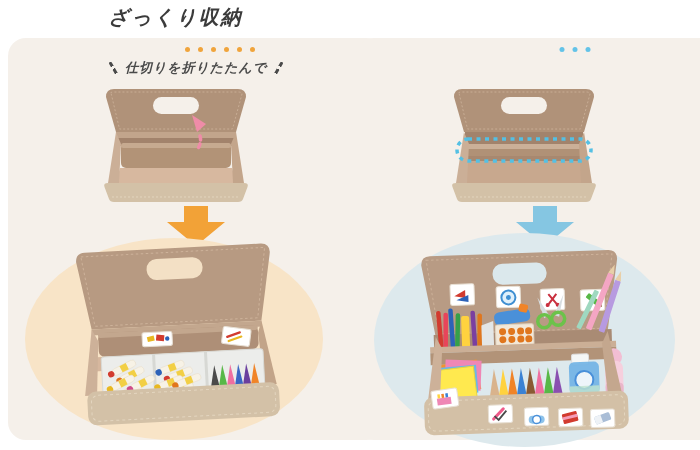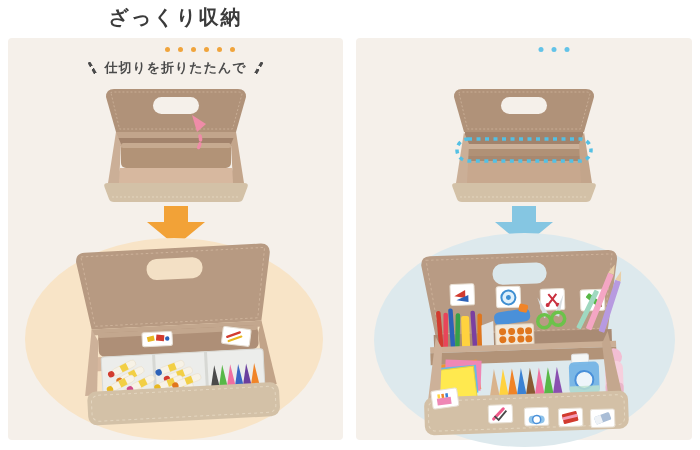--- a/index.html
+++ b/index.html
@@ -1,27 +1,27 @@
 <!DOCTYPE html>
 <html><head>
 <meta charset="utf-8">
 <style>
   html,body{margin:0;padding:0;}
   body{
     width:700px;height:450px;background:#ffffff;overflow:hidden;
     font-family:"Liberation Sans","DejaVu Sans",sans-serif;
   }
-  .canvas{position:relative;width:636px;height:450px;background:#ffffff;}
+  .canvas{position:relative;width:636px;height:450px;background:#ffffff;font-style:italic;}
   .col-title{
     position:absolute;top:2px;margin:0;text-align:center;
     font-size:20px;font-weight:700;color:#3b3b3b;letter-spacing:2px;line-height:30px;
   }
   #title-left{left:8px;width:335px;}
   #title-right{left:356px;width:336px;}
-  .panel{position:absolute;top:38px;height:402px;background:#f5f0ea;border-radius:4px;}
+  .panel{position:absolute;top:38px;height:402px;background:#f5f0ea;border-radius:18px;padding-left:41px;}
   #panel-left{left:8px;width:335px;}
   #panel-right{left:356px;width:336px;}
   .dots{position:absolute;top:9px;left:50%;display:flex;gap:8px;}
   .dots span{width:5px;height:5px;border-radius:50%;}
   .dots-left{transform:translateX(calc(-50% + 24px));}
   .dots-left span{background:#f0a43c;}
   .dots-right{transform:translateX(calc(-50% + 30px));}
   .dots-right span{background:#63c3e8;}
   .callout{
     position:absolute;top:21px;left:0;width:100%;

